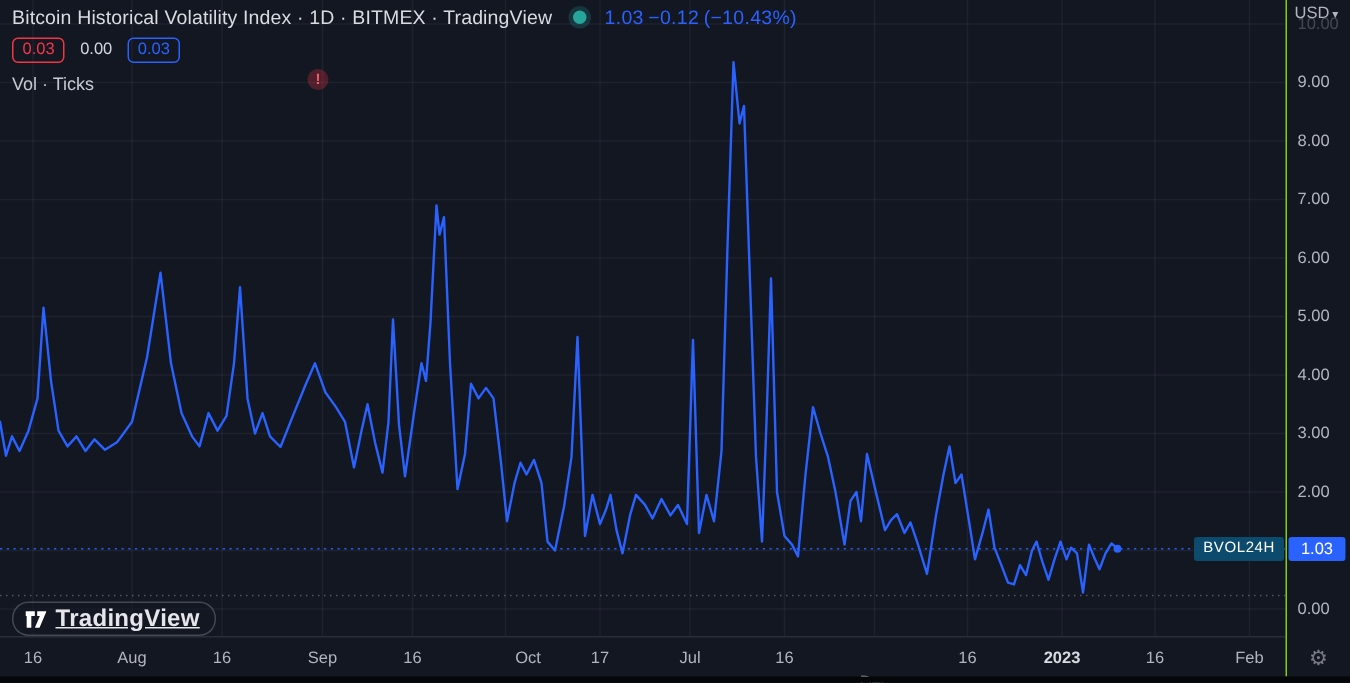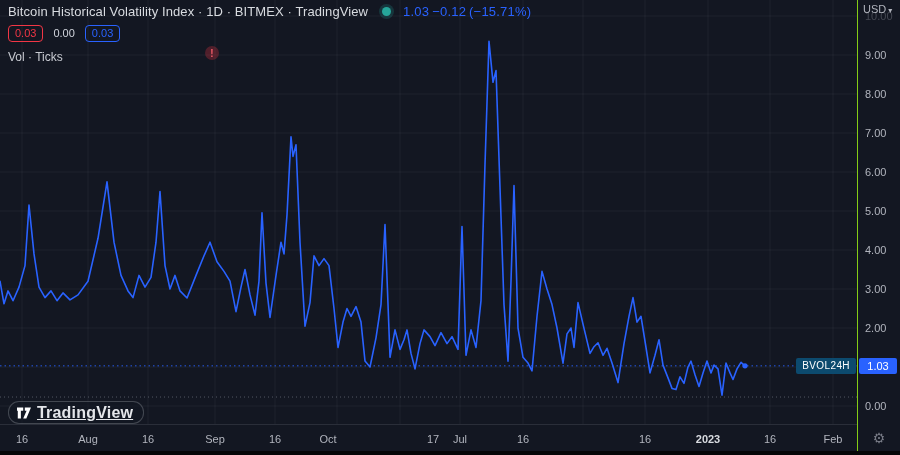--- a/index.html
+++ b/index.html
@@ -88,21 +88,21 @@
       <line x1="0" y1="397.03" x2="857" y2="397.03" stroke="rgba(135,140,152,0.55)" stroke-width="1" stroke-dasharray="1 3"></line>
       <line x1="0" y1="365.83" x2="857" y2="365.83" stroke="#2962ff" stroke-width="1" stroke-dasharray="1.5 3" opacity="0.9"></line>
       <polyline points="0,281.2 4,303.8 8,290.9 13,300.7 19,287.1 25,265.6 29,205.1 34,253.9 39,287.1 45,297.6 51,290.9 57,300.7 63,292.9 70,299.9 78,294.9 88,281.2 98,238.3 107,181.8 114,242.2 121,275.4 128,290.9 133,297.6 139,275.4 145,287.1 151,277.3 156,242.2 160,191.5 165,265.6 170,289.0 175,275.4 180,290.9 187,298.0 196,275.4 204,255.8 210,242.2 217,261.7 224,271.4 230,281.2 236,311.6 241,287.1 245,269.5 250,294.9 255,315.1 259,281.2 262,212.9 266,283.1 270,317.5 276,275.4 281,242.2 284,253.9 287,214.9 291,136.9 293,156.4 296,144.7 300,242.2 305,326.1 310,302.6 314,255.8 319,265.6 324,258.6 329,265.6 334,308.5 338,347.5 343,322.1 347,308.5 351,316.3 356,306.6 361,322.1 365,361.1 370,367.0 376,337.8 381,304.6 385,224.6 390,357.3 395,329.9 400,349.4 404,339.7 407,329.9 411,353.4 415,368.9 420,343.6 424,329.9 430,336.6 435,345.6 441,332.7 447,343.6 452,336.6 458,349.4 462,226.6 466,355.3 471,329.9 476,347.5 481,300.7 485,164.2 489,41.4 493,82.3 496,70.6 500,187.6 504,304.6 508,361.1 511,281.2 514,185.6 518,328.0 523,357.3 528,363.1 532,370.9 537,316.3 542,271.4 547,289.0 552,304.6 557,328.0 563,363.1 567,333.9 571,328.0 574,347.5 578,302.6 583,324.1 590,353.4 594,346.7 598,342.8 603,355.3 607,348.3 612,363.1 618,382.6 624,343.6 629,316.3 633,297.6 637,322.1 641,316.3 646,347.5 650,372.9 655,355.3 659,339.7 663,365.1 668,377.9 672,388.4 676,389.6 680,376.8 684,383.4 688,367.0 691,361.1 695,374.8 699,386.5 703,372.9 707,361.1 711,372.9 714,365.1 718,368.9 722,395.1 726,363.1 730,372.9 733,379.5 737,368.9 741,362.3 745,365.8" fill="none" stroke="#2962ff" stroke-width="1.6" stroke-linejoin="round" stroke-linecap="round"></polyline>
       <circle cx="745" cy="365.83" r="2.6" fill="#2962ff"></circle>
     </svg>
 
   <div class="legend">
     <div class="title-row">
       <span class="sym-title">Bitcoin Historical Volatility Index · 1D · BITMEX · TradingView</span>
       <span class="status-dot"></span>
-      <span class="quote-vals"><span>1.03</span><span>−0.12</span><span>(−15.71%)</span></span>
+      <span class="quote-vals"><span>1.03</span><span>−0.12</span><span>(−10.43%)</span></span>
     </div>
     <div class="badge-row">
       <span class="badge red">0.03</span>
       <span class="plainval">0.00</span>
       <span class="badge blue">0.03</span>
     </div>
     <div class="ind-row">
       <span class="ind-label">Vol · Ticks</span>
       <span class="warn-icon">!</span>
     </div>
@@ -130,22 +130,22 @@
     <div class="gear">⚙</div>
   </div>
 
   <div class="time-axis">
     <div id="x-labels">
         <div class="xtick" style="left: 22px;">16</div>
         <div class="xtick" style="left: 88px;">Aug</div>
         <div class="xtick" style="left: 148px;">16</div>
         <div class="xtick" style="left: 215px;">Sep</div>
         <div class="xtick" style="left: 275px;">16</div>
-        <div class="xtick" style="left: 328px;">Oct</div>
-        <div class="xtick" style="left: 400px; margin-left: 33px;">17</div>
+        <div class="xtick" style="left: 352px;">Oct</div>
+        <div class="xtick" style="left: 400px;">17</div>
         <div class="xtick" style="left: 460px;">Jul</div>
         <div class="xtick" style="left: 523px;">16</div>
         <div class="xtick" style="left: 583px; margin-top: 16px;">Dec</div>
         <div class="xtick" style="left: 645px;">16</div>
         <div class="xtick strong" style="left: 708px;">2023</div>
         <div class="xtick" style="left: 770px;">16</div>
         <div class="xtick" style="left: 833px;">Feb</div>
       </div>
   </div>
 

